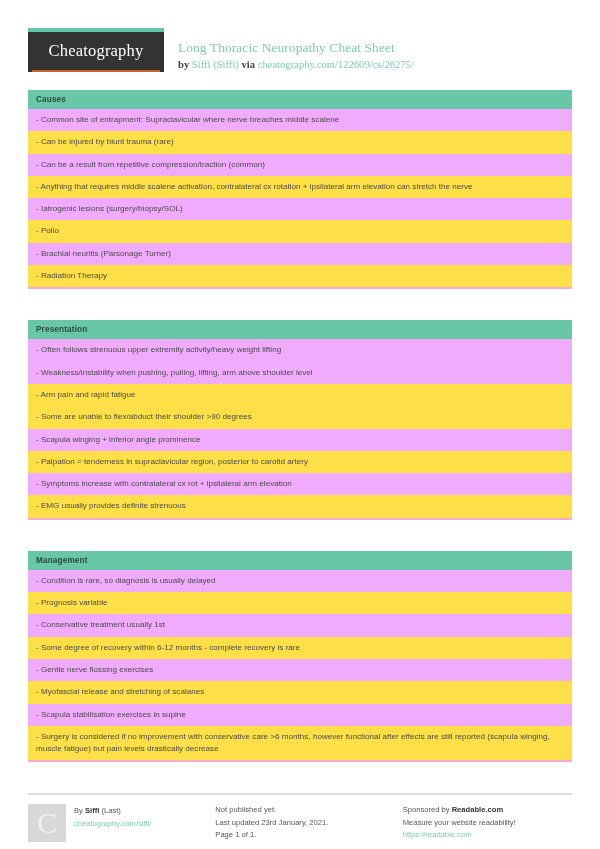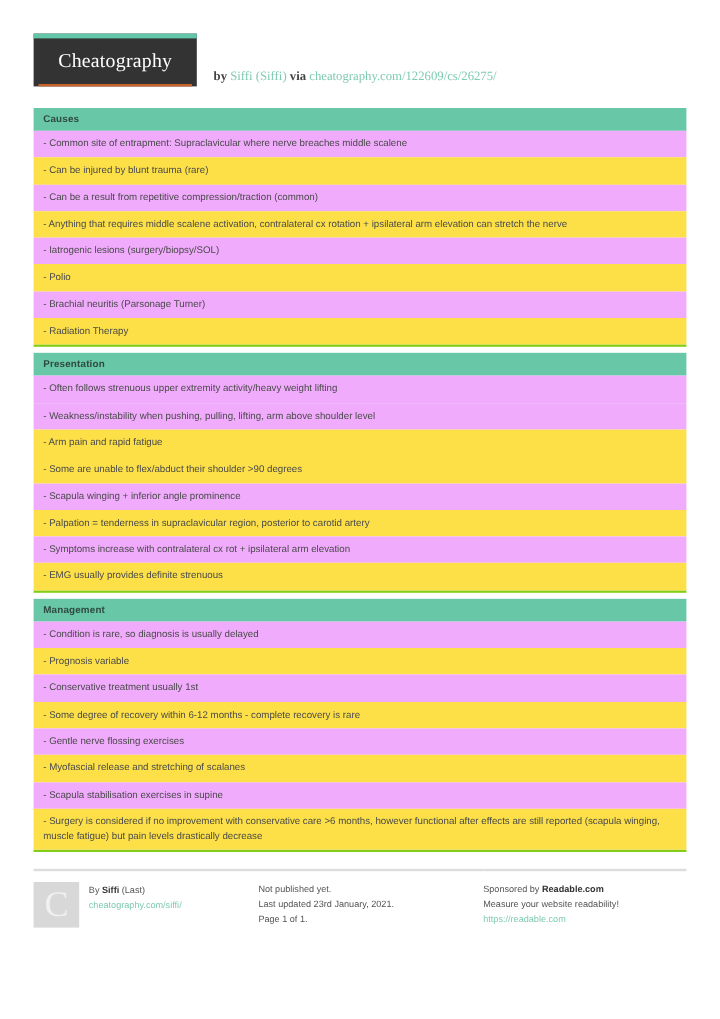--- a/index.html
+++ b/index.html
@@ -86,22 +86,22 @@
     color: #7ecbb0;
   }
   .sheet-byline .lbl-by,
   .sheet-byline .lbl-via {
     color: #444444;
     font-weight: bold;
   }
 
   
   .section {
-    margin-bottom: 5px;
-    border-bottom: 2px solid #84cc16;
+    margin-bottom: 31px;
+    border-bottom: 2px solid #f9a8d4;
   }
   .section-head {
     background: #68c7a6;
     color: #2f4a41;
     font-size: 8.2px;
     font-weight: bold;
     padding: 5px 7px 5px 8px;
     letter-spacing: .15px;
   }
   .row {
@@ -158,20 +158,21 @@
 <body>
 
 <div class="page">
 
   <div class="header">
     <div class="logo-box">
       <span class="logo-text">Cheatography</span>
       <span class="logo-underline"></span>
     </div>
     <div class="title-block">
+      <div class="sheet-title">Long Thoracic Neuropathy Cheat Sheet</div>
       <div class="sheet-byline">
         <span class="lbl-by">by</span>
         <span class="author">Siffi (Siffi)</span>
         <span class="lbl-via">via</span>
         <span class="sheet-url">cheatography.com/122609/cs/26275/</span>
       </div>
     </div>
   </div>
 
   <div class="section">

